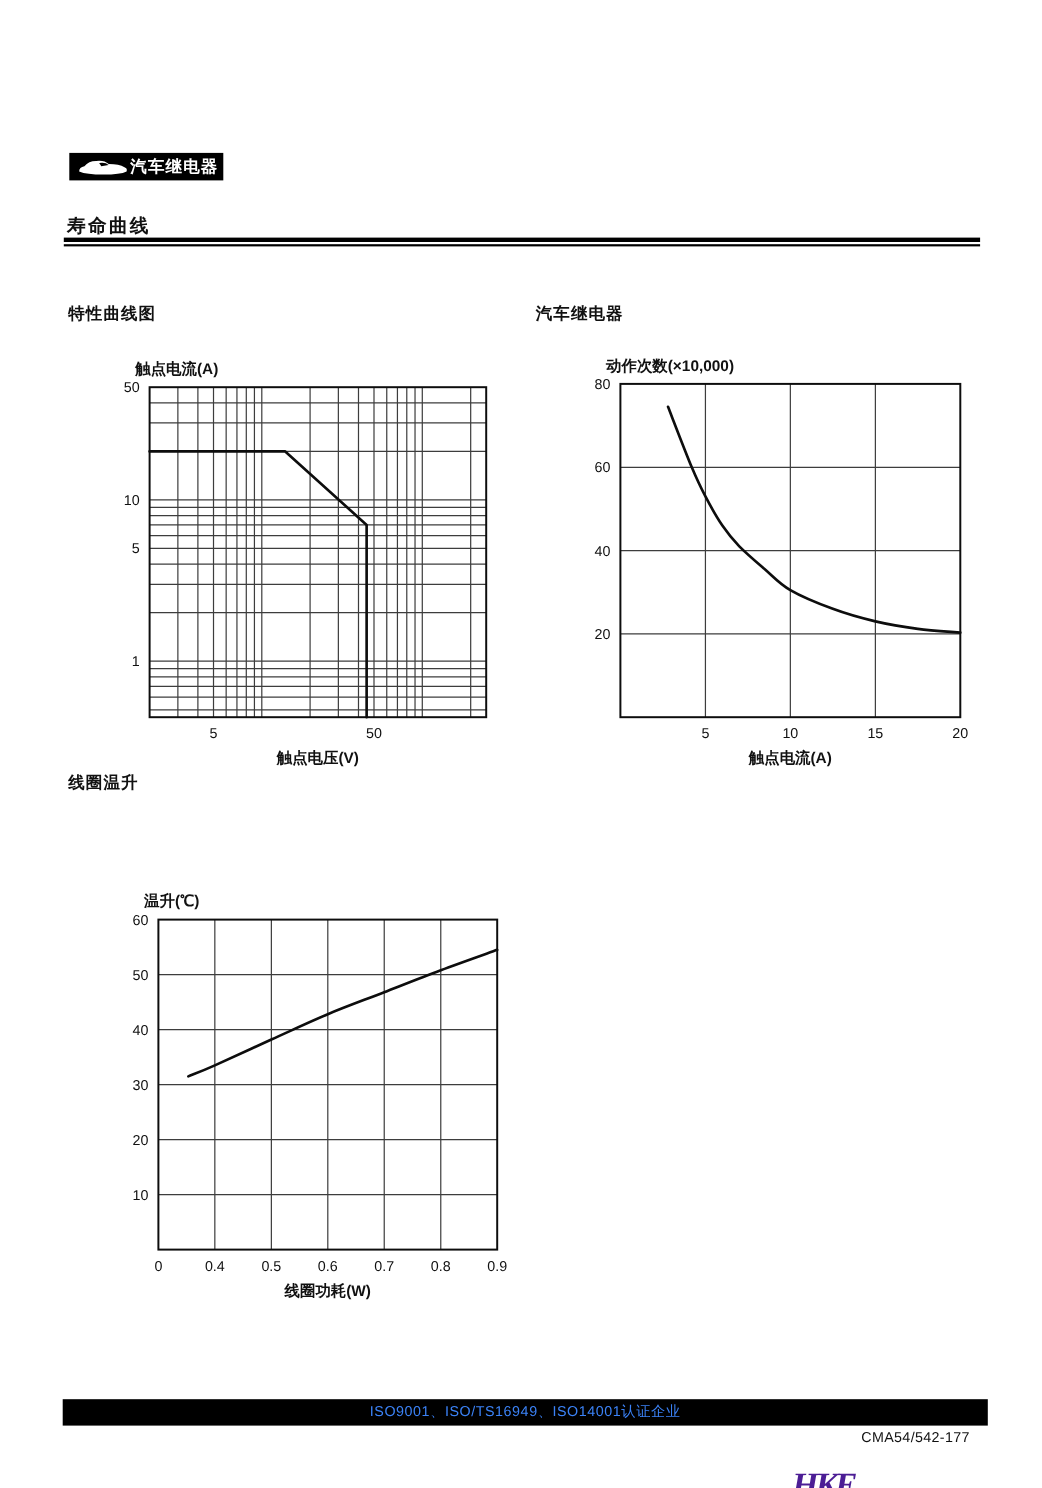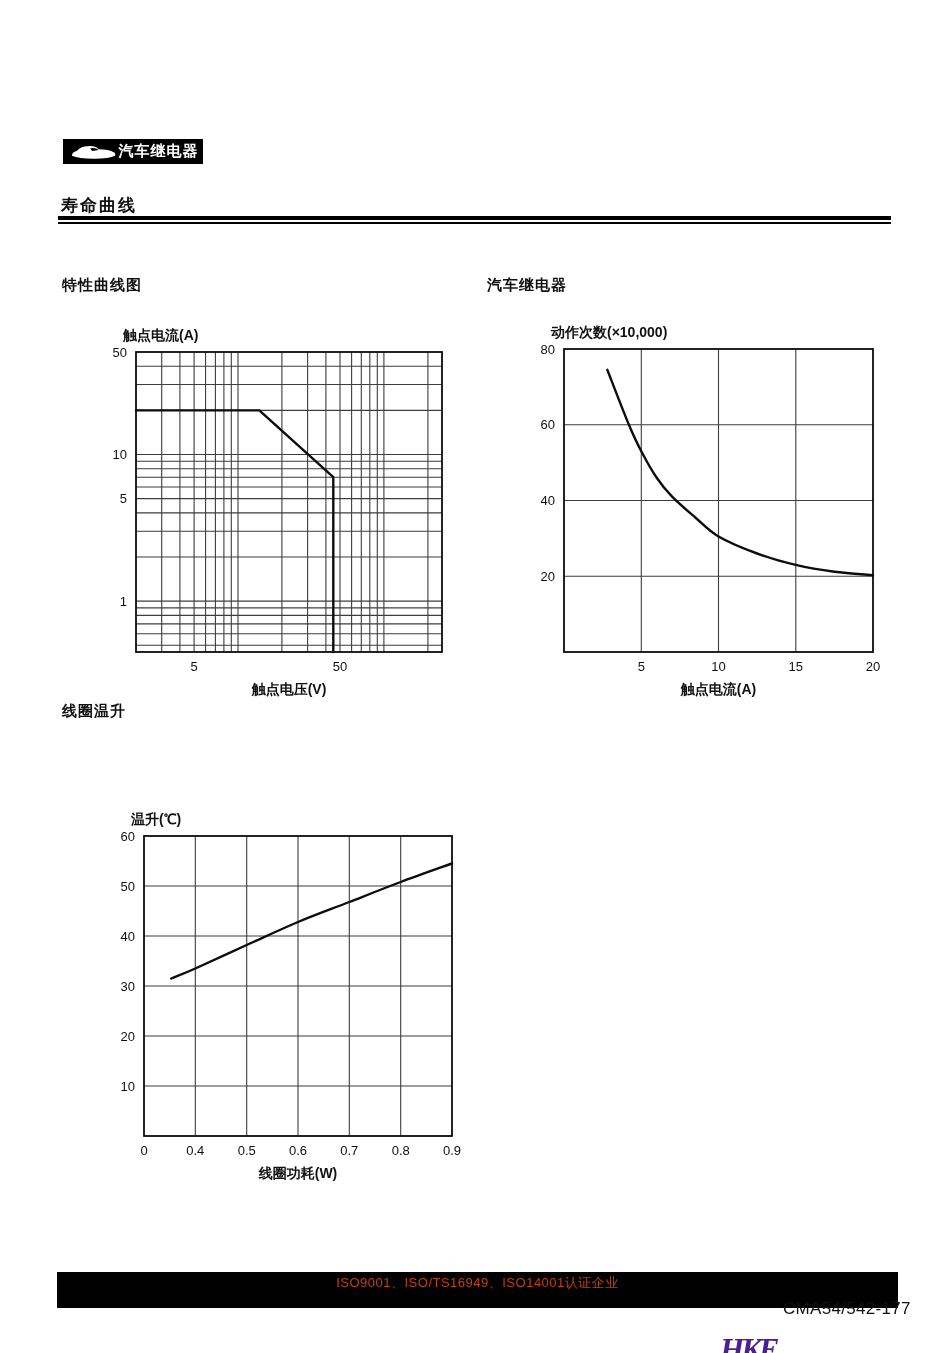--- a/index.html
+++ b/index.html
@@ -35,29 +35,29 @@
   #sec-coil{left:62px;top:702px;}
   
   .chart{position:absolute;}
   #chart-switching{left:60px;top:322px;}
   #chart-life{left:480px;top:322px;}
   #chart-coil{left:60px;top:805px;}
   .tick{font:13px "Liberation Sans",sans-serif;fill:#111;}
   .axtitle{font:600 14px "Liberation Sans",sans-serif;fill:#111;}
   
   .certbar{
-    position:absolute;left:57px;top:1272px;width:841px;height:36px;background:#000;
-    color:#c2410c;font-size:13px;line-height:21px;text-align:center;letter-spacing:0.5px;
+    position:absolute;left:57px;top:1272px;width:841px;height:24px;background:#000;
+    color:#3b82f6;font-size:13px;line-height:21px;text-align:center;letter-spacing:0.5px;
   }
   .logo{
     position:absolute;left:720px;top:1288px;
     font-family:"Liberation Serif",serif;font-style:italic;font-weight:bold;
     font-size:31px;letter-spacing:-3px;color:#4c1d95;margin-top:44px;
   }
-  .doccode{position:absolute;left:783px;top:1299px;font-size:17px;color:#111;letter-spacing:0.3px;}
+  .doccode{position:absolute;left:783px;top:1299px;font-size:13px;color:#111;letter-spacing:0.3px;}
 </style>
 </head>
 <body>
 
 <div class="page">
 
 
   <div class="carbar">
     <svg width="46" height="18" viewBox="0 0 48 18">
       <path d="M1 13 Q1 9 6 8 Q10 3 17 3 Q25 2 29 6 Q39 6 44 9 Q47 10 46 13 Q40 16 24 16 Q8 16 1 13 Z" fill="#fff"></path>

